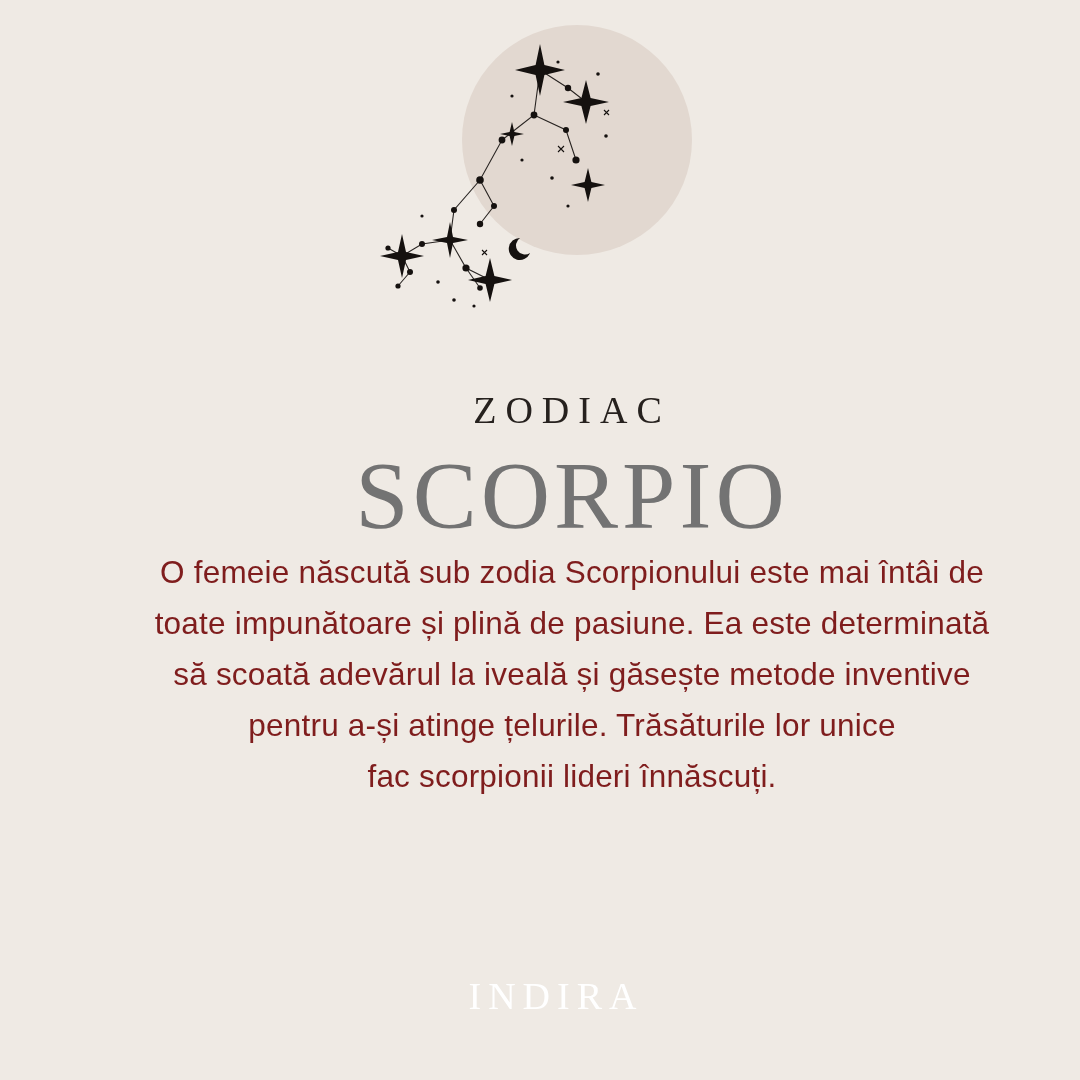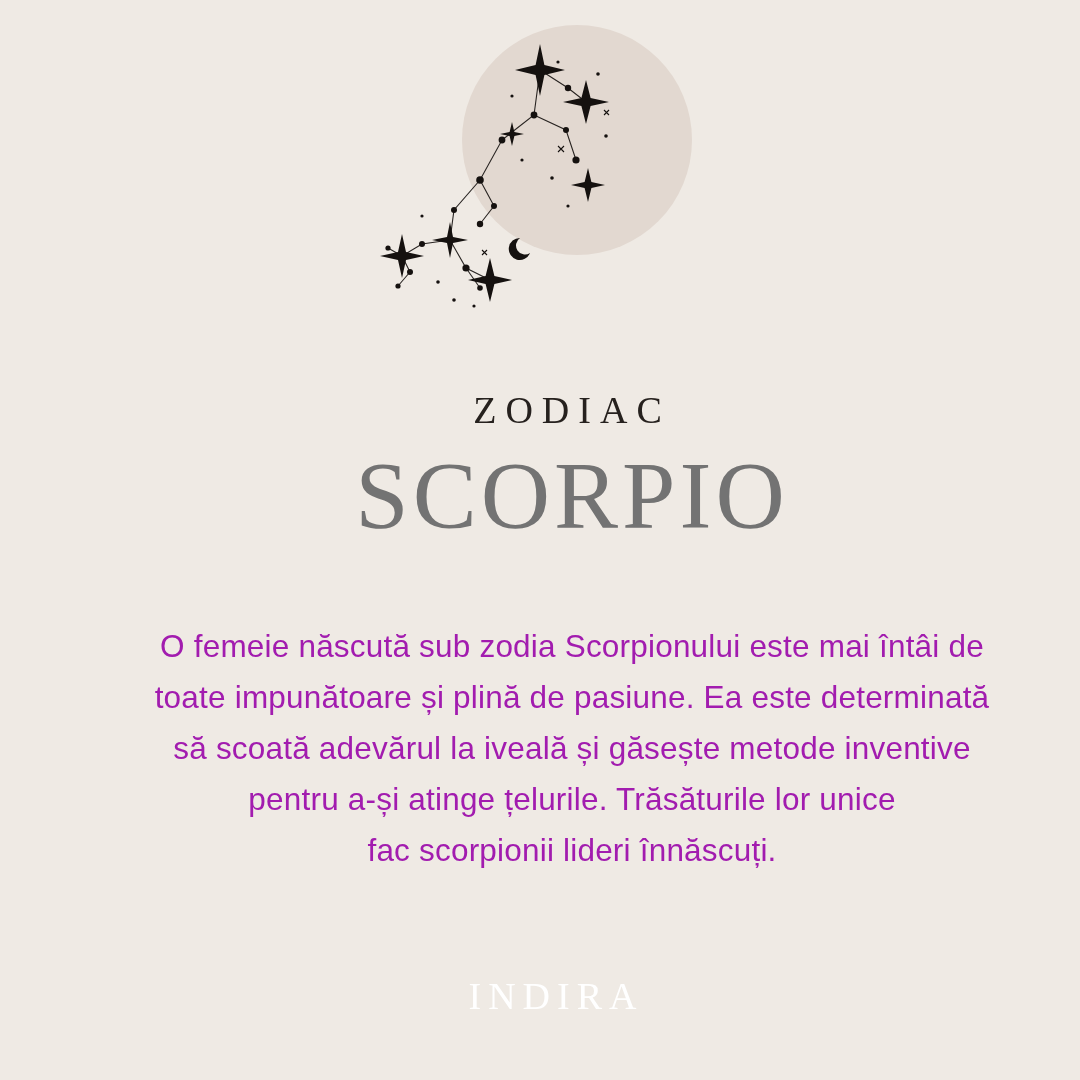--- a/index.html
+++ b/index.html
@@ -53,26 +53,25 @@
     color: #737373;
     text-align: center;
     margin-top: 14px;
     font-weight: 400;
     line-height: 1.05;
   }
 
   
   .description {
     width: 880px;
-    margin-top: 74px;
     text-align: center;
     font-family: "Liberation Sans", sans-serif;
     font-size: 31.5px;
     line-height: 1.62;
-    color: #a21caf;
+    color: #7f1d1d;
     letter-spacing: 0.2px;
     white-space: pre-line;
   }
 
   
   .logo {
     position: absolute;
     bottom: 62px;
     left: 0;
     right: 0;

